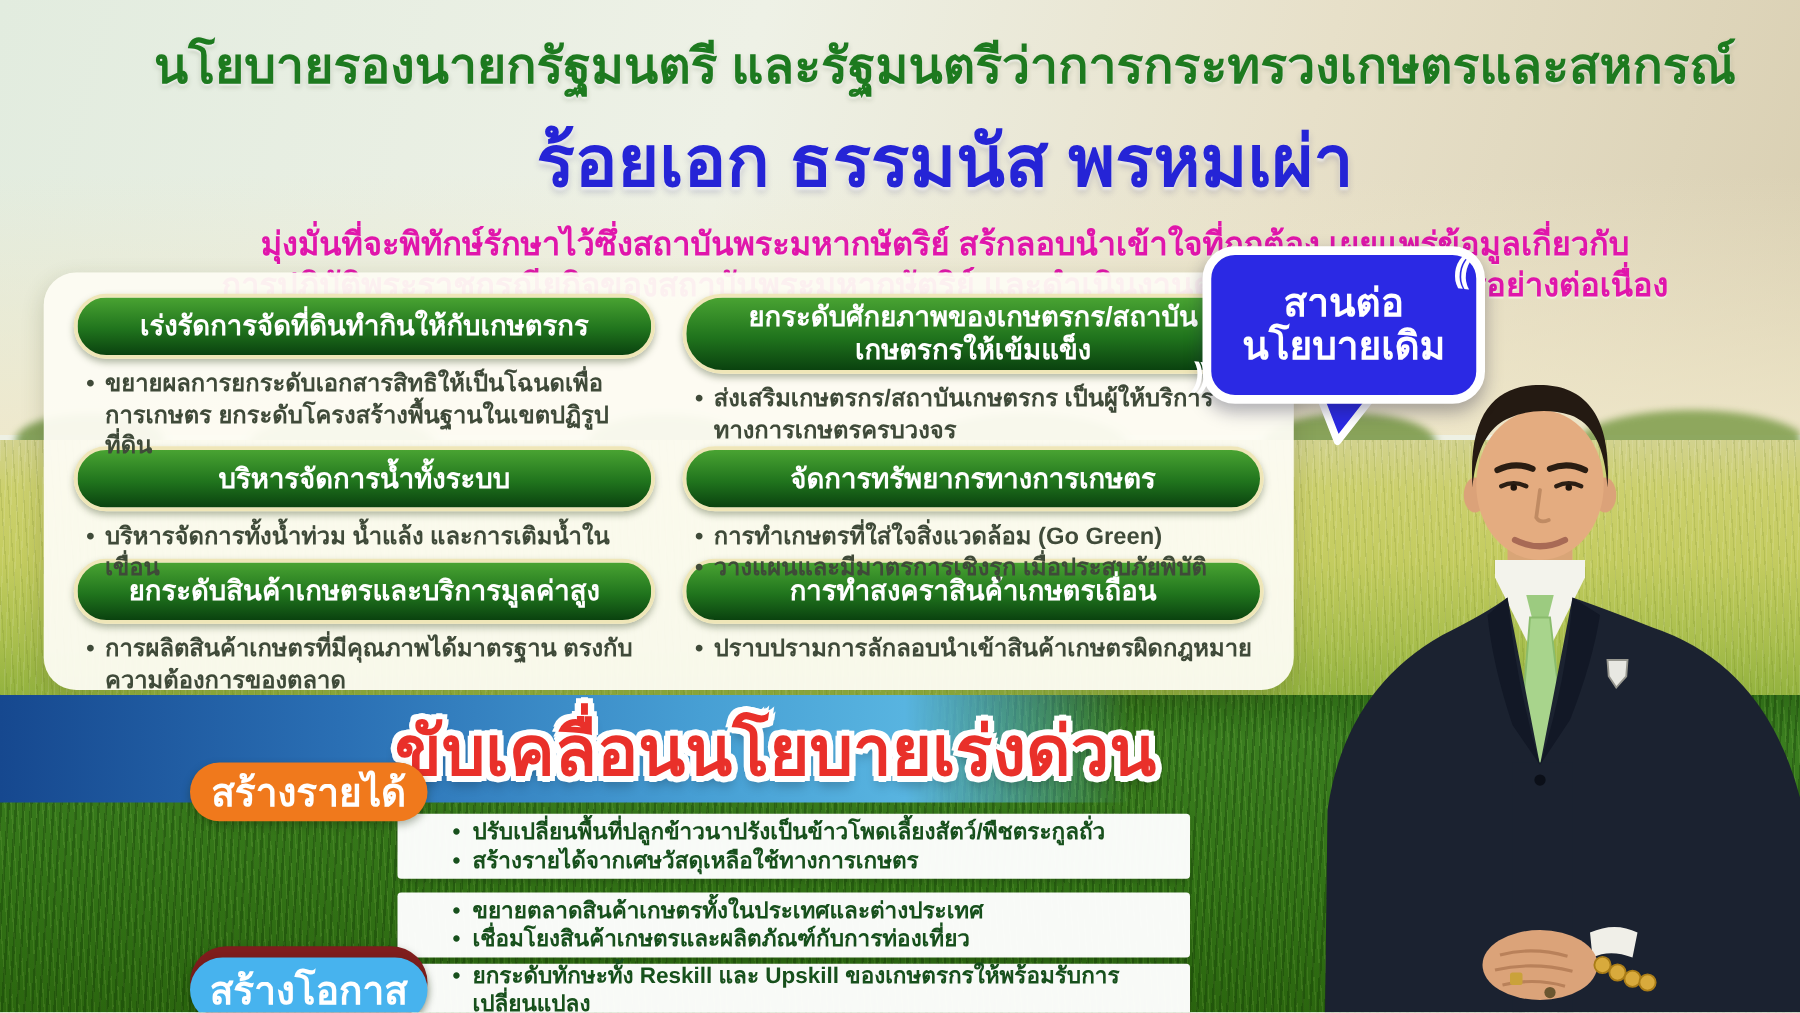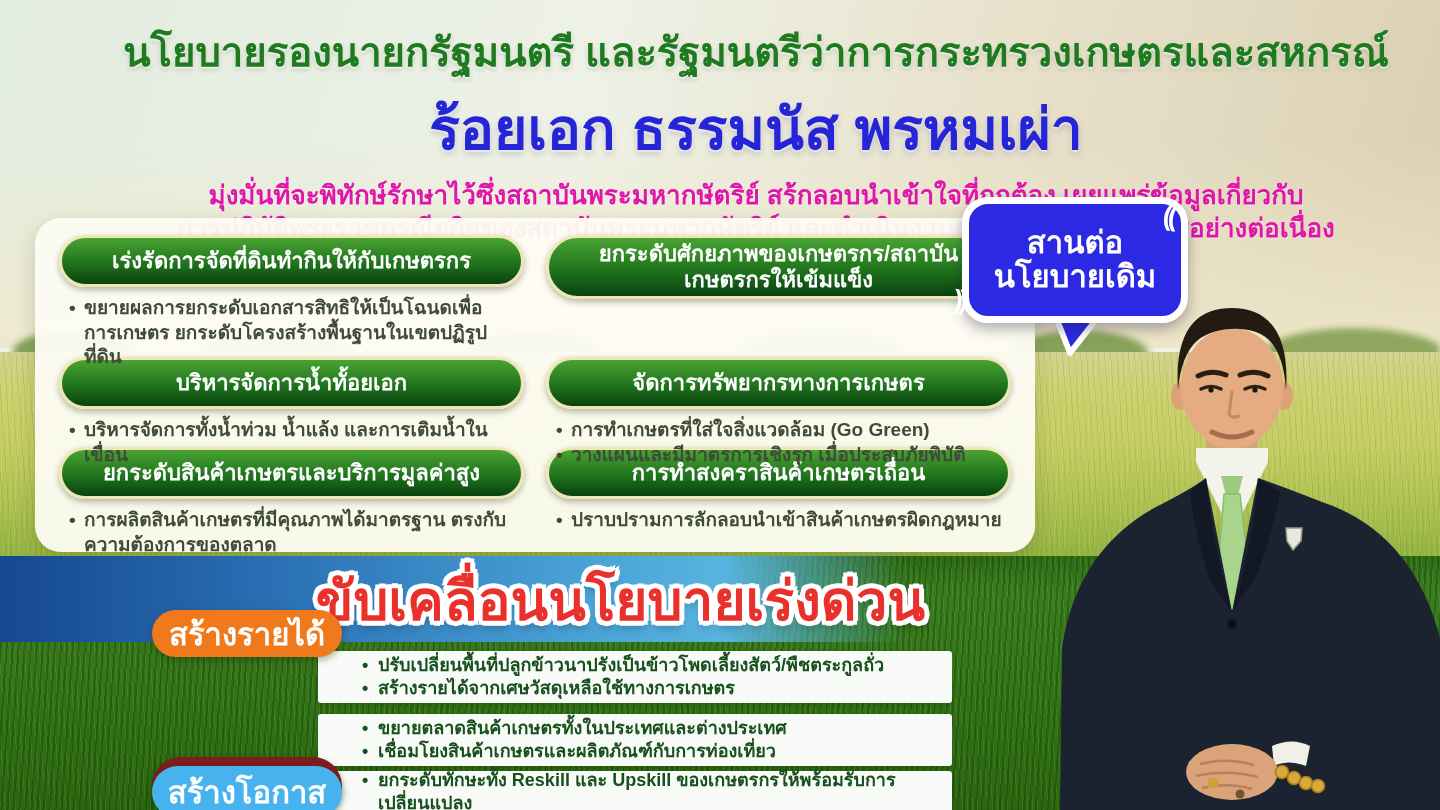--- a/index.html
+++ b/index.html
@@ -123,24 +123,27 @@
 
       <div class="policy">
         <div class="pill">เร่งรัดการจัดที่ดินทำกินให้กับเกษตรกร</div>
         <ul>
           <li>ขยายผลการยกระดับเอกสารสิทธิให้เป็นโฉนดเพื่อการเกษตร ยกระดับโครงสร้างพื้นฐานในเขตปฏิรูปที่ดิน</li>
         </ul>
       </div>
 
       <div class="policy">
         <div class="pill">ยกระดับศักยภาพของเกษตรกร/สถาบันเกษตรกรให้เข้มแข็ง</div>
-      </div>
-
-      <div class="policy">
-        <div class="pill">บริหารจัดการน้ำทั้อยเอก</div>
+        <ul>
+          <li>ส่งเสริมเกษตรกร/สถาบันเกษตรกร เป็นผู้ให้บริการทางการเกษตรครบวงจร</li>
+        </ul>
+      </div>
+
+      <div class="policy">
+        <div class="pill">บริหารจัดการน้ำทั้งระบบ</div>
         <ul>
           <li>บริหารจัดการทั้งน้ำท่วม น้ำแล้ง และการเติมน้ำในเขื่อน</li>
         </ul>
       </div>
 
       <div class="policy">
         <div class="pill">จัดการทรัพยากรทางการเกษตร</div>
         <ul>
           <li>การทำเกษตรที่ใส่ใจสิ่งแวดล้อม (Go Green)</li>
           <li>วางแผนและมีมาตรการเชิงรุก เมื่อประสบภัยพิบัติ</li>

